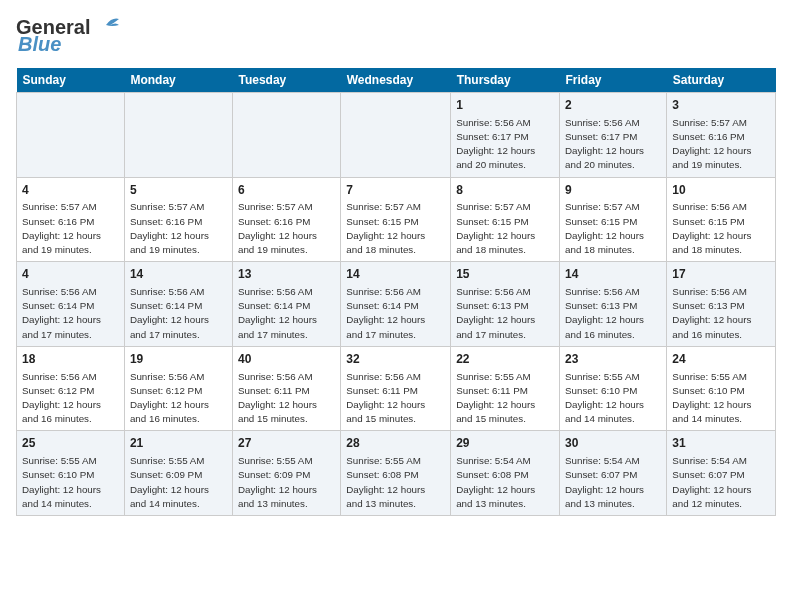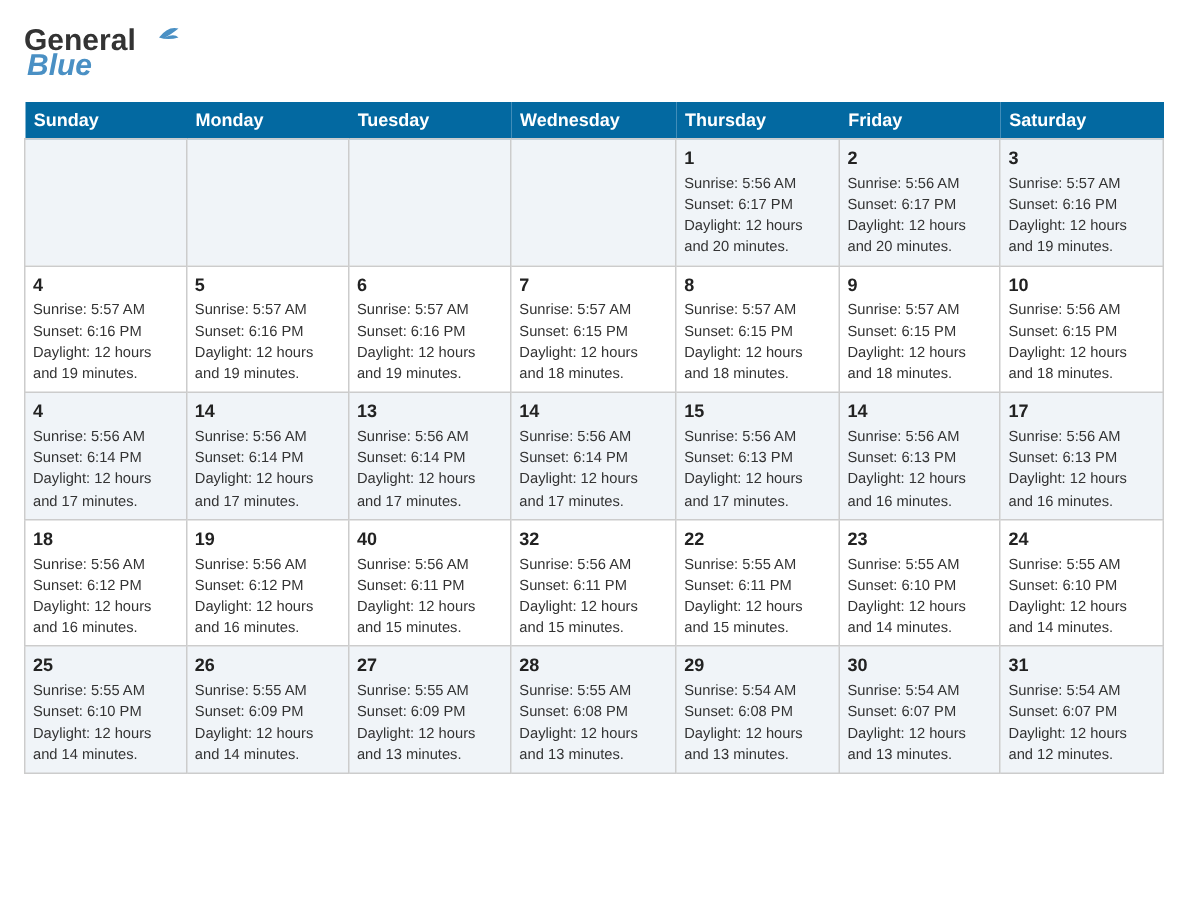--- a/index.html
+++ b/index.html
@@ -291,21 +291,21 @@
       </tr>
       <tr>
         <td>
           <span class="day-num">25</span>
           <div class="day-info" style="white-space: pre-line;">Sunrise: 5:55 AM
 Sunset: 6:10 PM
 Daylight: 12 hours
 and 14 minutes.</div>
         </td>
         <td>
-          <span class="day-num">26</span>
+          <span class="day-num">21</span>
           <div class="day-info" style="white-space: pre-line;">Sunrise: 5:55 AM
 Sunset: 6:09 PM
 Daylight: 12 hours
 and 14 minutes.</div>
         </td>
         <td>
           <span class="day-num">27</span>
           <div class="day-info" style="white-space: pre-line;">Sunrise: 5:55 AM
 Sunset: 6:09 PM
 Daylight: 12 hours

